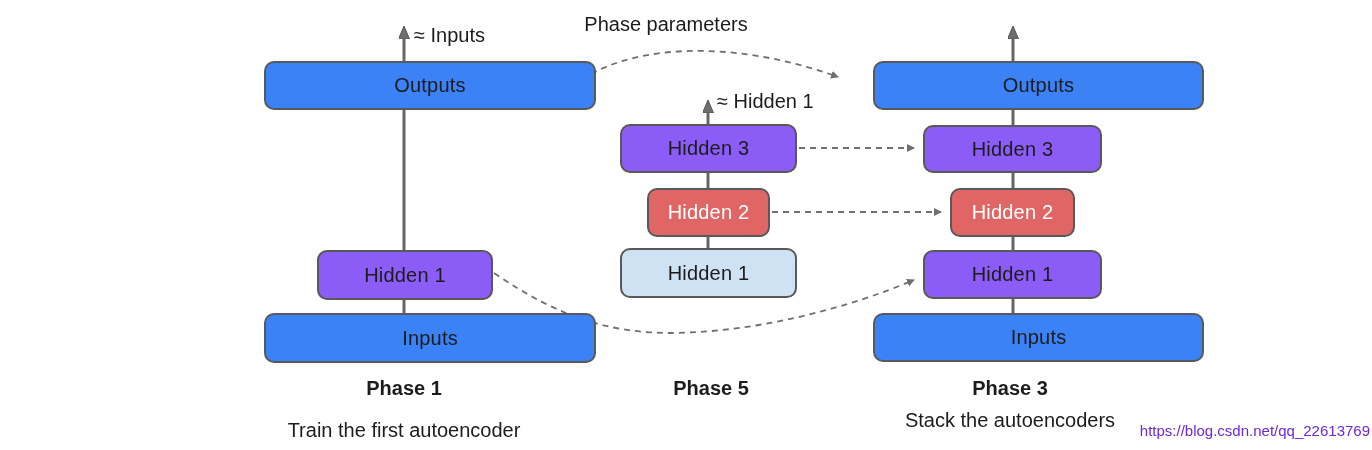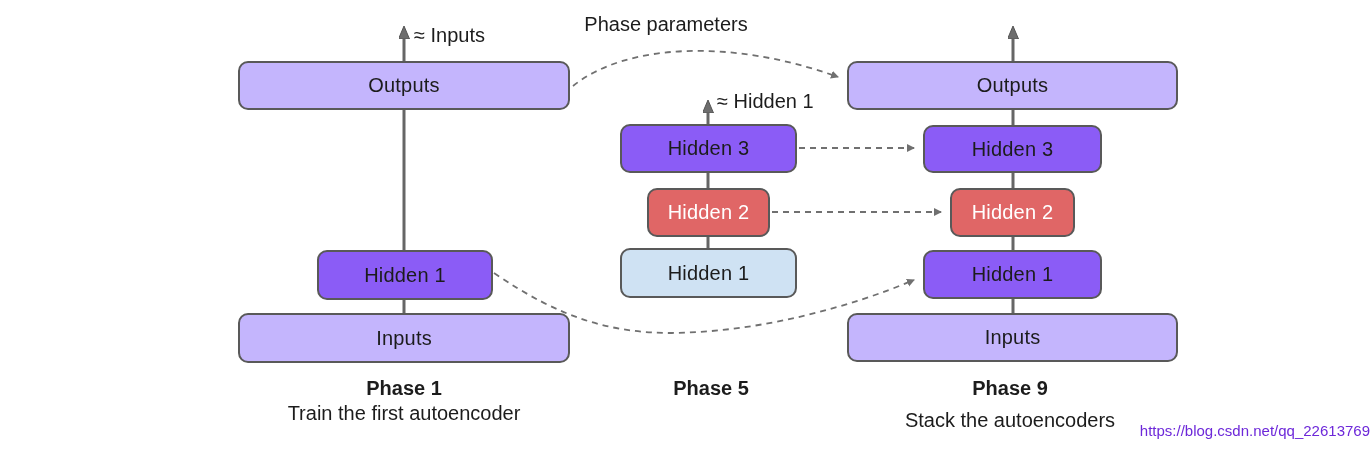--- a/index.html
+++ b/index.html
@@ -13,21 +13,21 @@
   .wires{position:absolute;left:0;top:0;width:1372px;height:450px;z-index:0;}
   .box{
     position:absolute;z-index:1;
     display:flex;align-items:center;justify-content:center;
     box-sizing:border-box;
     border:2.5px solid #595959;
     border-radius:10px;
     font-size:20px;color:#1c1c1c;
     letter-spacing:0.2px;
   }
-  .green{background:#c4b5fd;}
+  .green{background:#3b82f6;margin-left:26px;}
   .blue{background:#8b5cf6;}
   .lightblue{background:#cfe2f3;}
   .red{background:#e06666;color:#ffffff;}
   .freelabel{
     position:absolute;z-index:2;
     font-size:20px;color:#1c1c1c;white-space:nowrap;
   }
   .centered{transform:translate(-50%,-50%);text-align:center;}
   .vcentered{transform:translateY(-50%);}
   .phase-title{font-weight:bold;}
@@ -101,22 +101,22 @@
     </div>
   <div class="box green" style="left:847px;top:313px;width:331px;height:49px;">
       <span>Inputs</span>
     </div>
 
   <div class="freelabel vcentered" style="left:414px;top:35px;">≈ Inputs</div>
   <div class="freelabel centered" style="left:666px;top:24px;">Phase parameters</div>
   <div class="freelabel vcentered" style="left:717px;top:101px;">≈ Hidden 1</div>
 
   <div class="freelabel centered phase-title" style="left:404px;top:388px;">Phase 1</div>
-  <div class="freelabel centered" style="left:404px;top:413px;">Train the first autoencoder</div>
+  <div class="freelabel centered" style="left:404px;top:430px;">Train the first autoencoder</div>
 
   <div class="freelabel centered phase-title" style="left:711px;top:388px;">Phase 5</div>
 
-  <div class="freelabel centered phase-title" style="left:1010px;top:388px;">Phase 9</div>
+  <div class="freelabel centered phase-title" style="left:1010px;top:388px;">Phase 3</div>
   <div class="freelabel centered" style="left:1010px;top:420px;">Stack the autoencoders</div>
 
   <div class="watermark">https://blog.csdn.net/qq_22613769</div>
 
 </div>
 
 </body></html>

